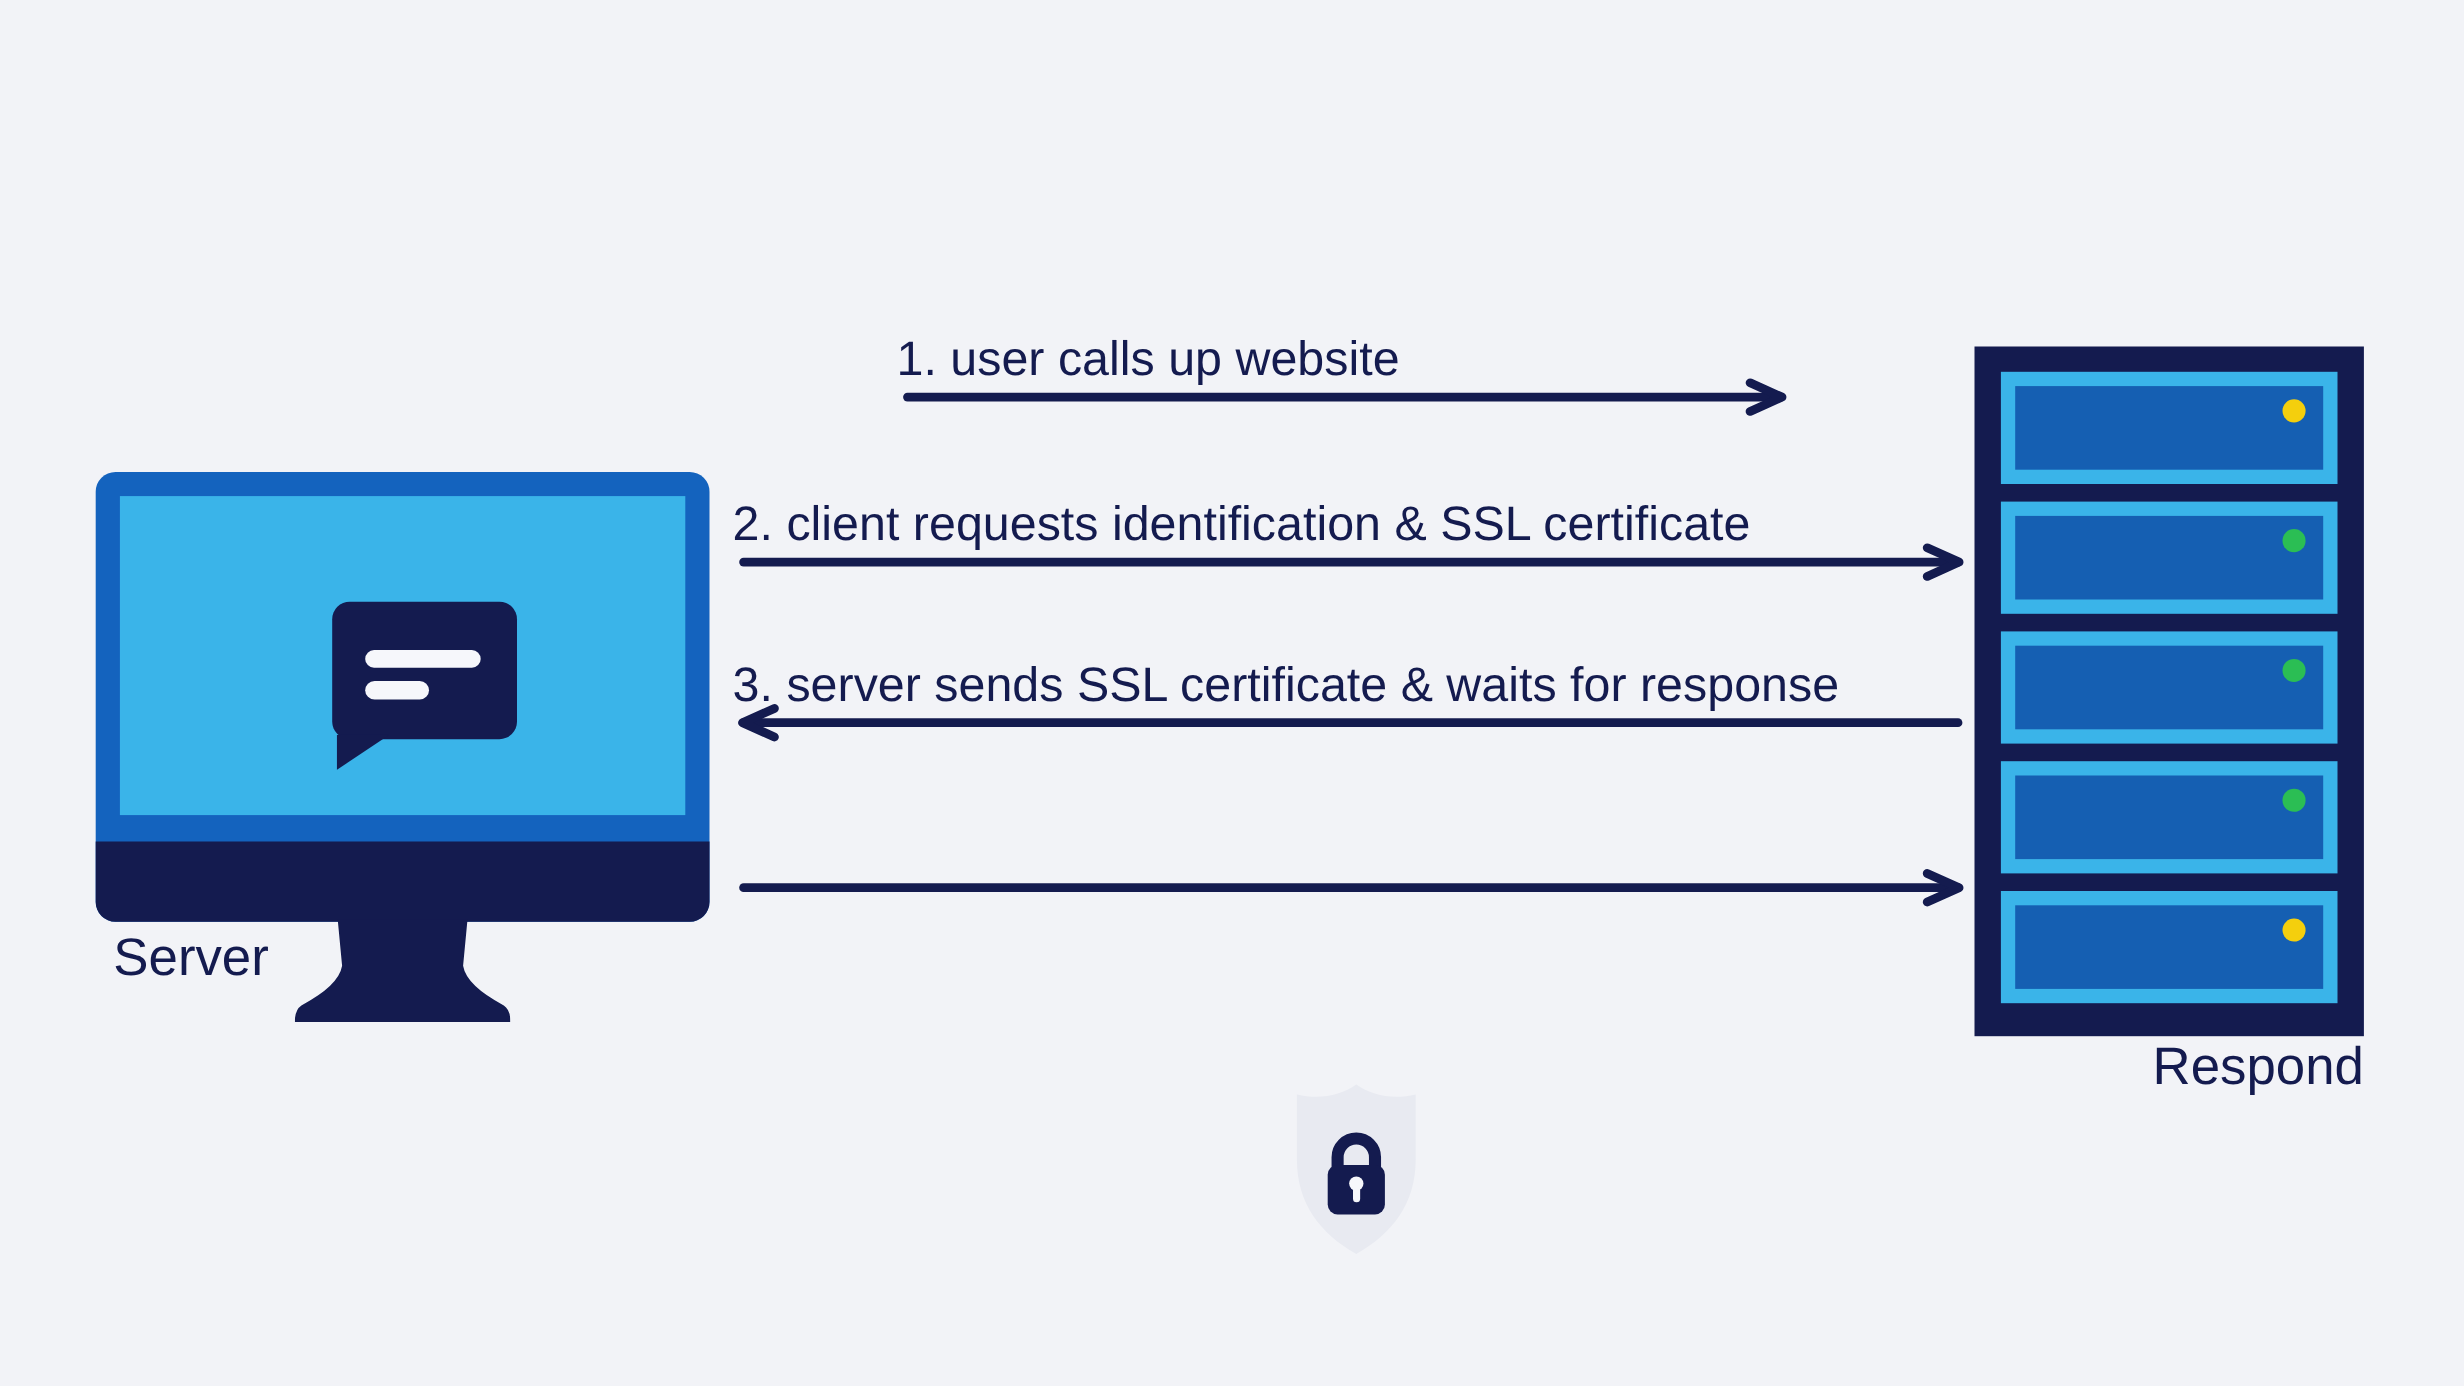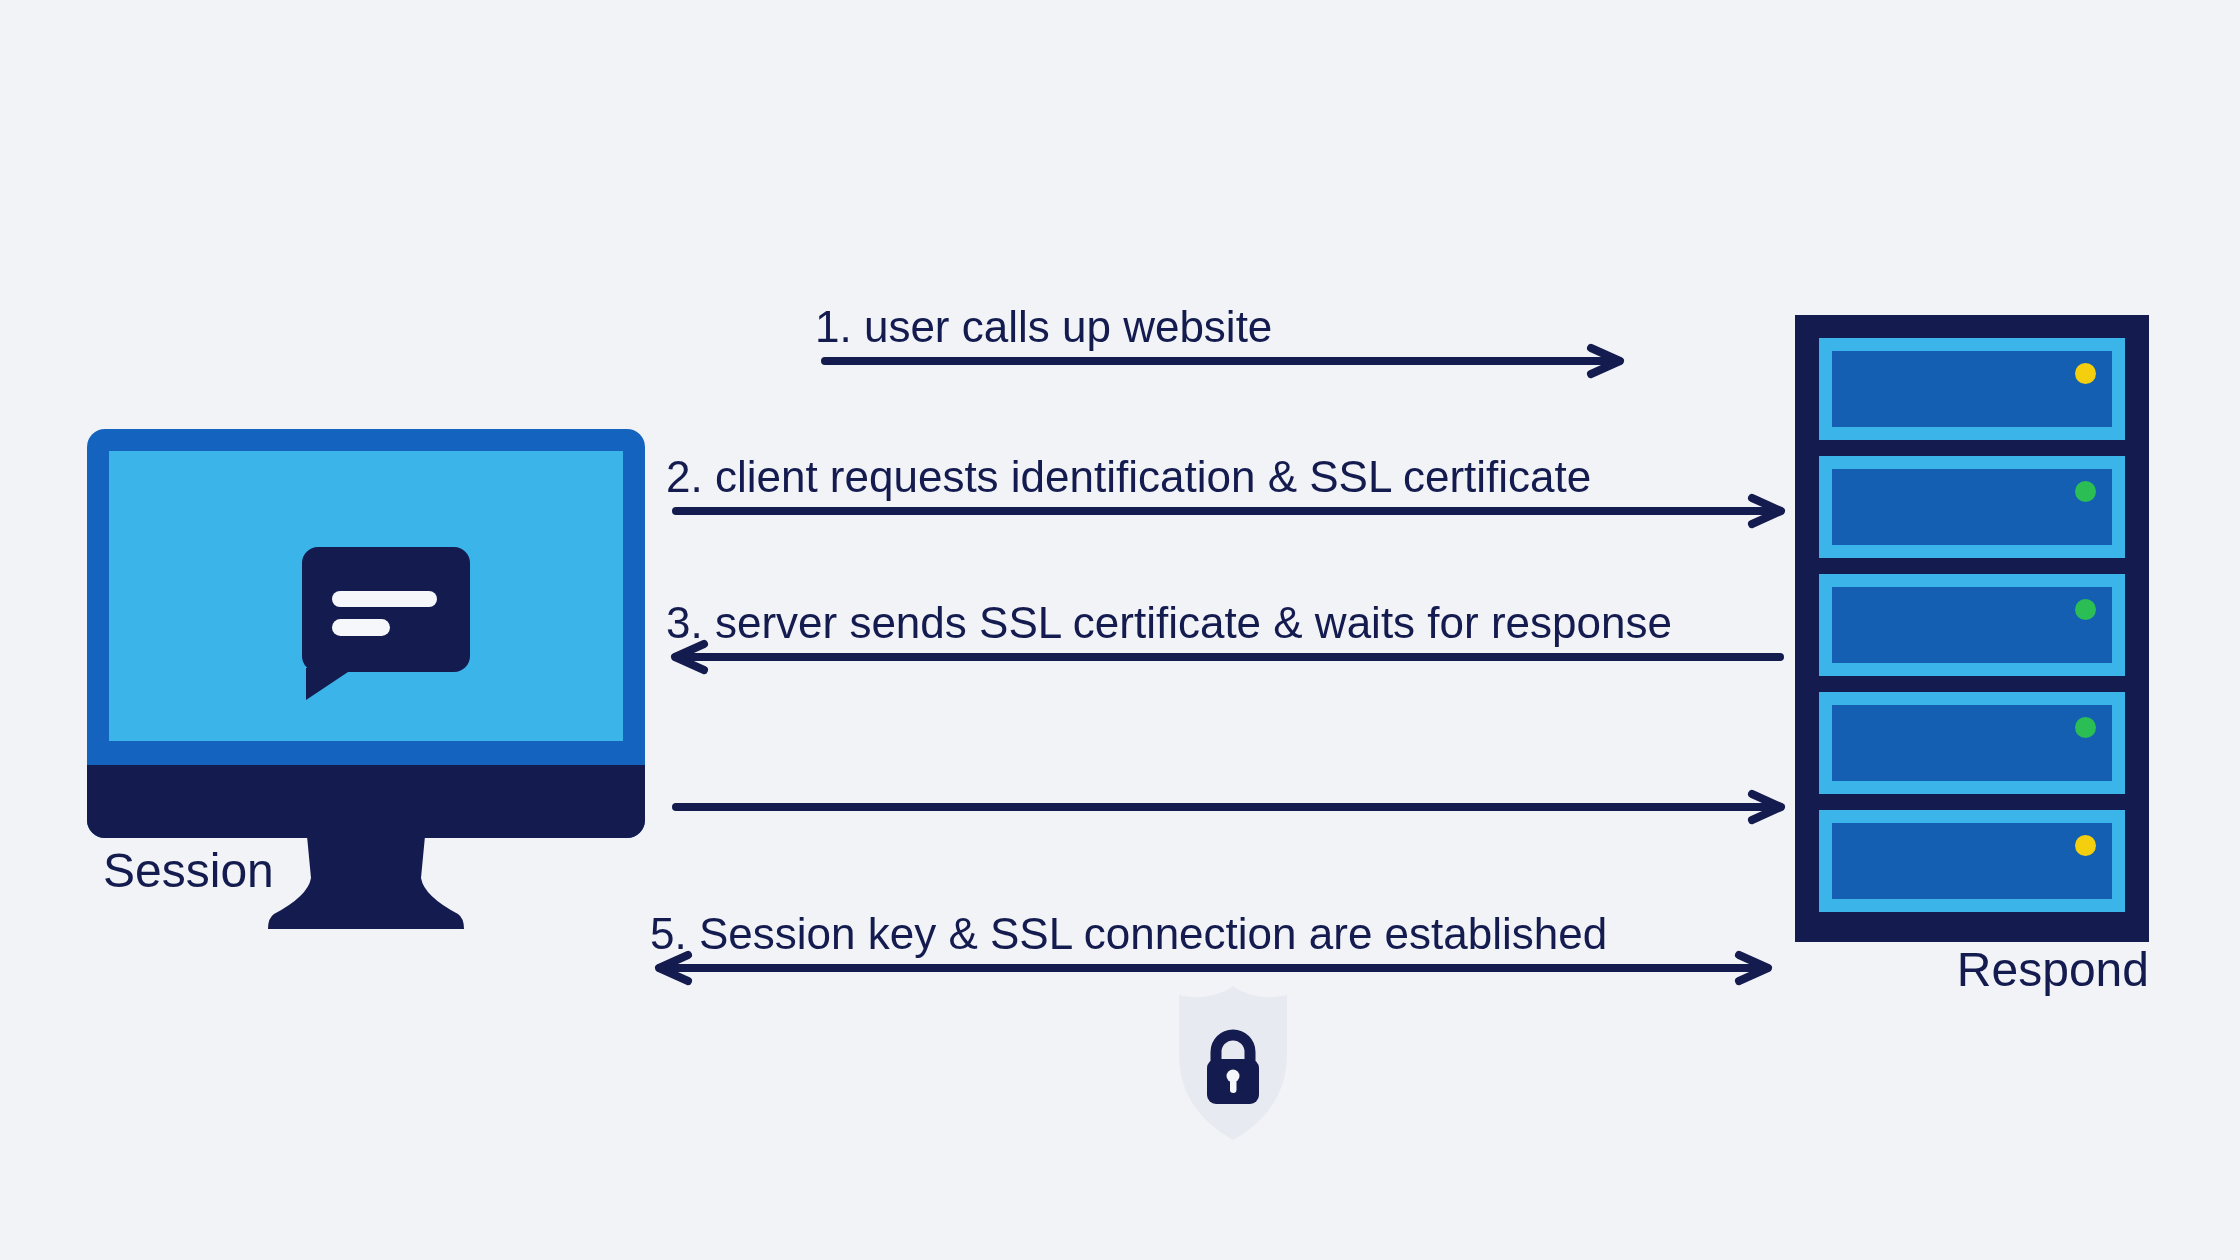--- a/index.html
+++ b/index.html
@@ -63,21 +63,21 @@
         <div class="bubble-line l1"></div>
         <div class="bubble-line l2"></div>
         <div class="bubble-tail"></div>
       </div>
     </div>
     <div class="monitor-bar"></div>
   </div>
   <svg class="stand" width="196" height="93" viewBox="0 0 196 93">
     <path d="M39 0 L157 0 L153 42 Q156 60 190 78 Q196 82 196 93 L0 93 Q0 82 6 78 Q40 60 43 42 Z" fill="var(--navy,#141B4F)"></path>
   </svg>
-  <div class="entity-label client-label">Session</div>
+  <div class="entity-label client-label">Server</div>
 
   <div class="rack">
     <div class="slot">
       <div class="slot-inner">
         <span class="led" style="background: rgb(244, 207, 13);"></span>
       </div>
     </div>
     <div class="slot">
       <div class="slot-inner">
         <span class="led" style="background: rgb(43, 190, 84);"></span>
@@ -129,28 +129,20 @@
   </div>
 
   <div class="step" style="left:666px;top:747px;width:1124px;">
     <svg width="1124" height="44" viewBox="0 0 1124 44">
       <line class="arrow-stroke" x1="10" y1="22" x2="1114" y2="22"></line>
       <path class="arrow-stroke" d="M38 9 L9 22 L38 35" style="display: none;"></path>
       <path class="arrow-stroke" d="M1086 9 L1115 22 L1086 35"></path>
     </svg>
   </div>
 
-  <div class="step" style="left:650px;top:908px;width:1127px;">
-    <div class="step-label">5. Session key &amp; SSL connection are established</div>
-    <svg width="1127" height="44" viewBox="0 0 1127 44">
-      <line class="arrow-stroke" x1="10" y1="22" x2="1117" y2="22"></line>
-      <path class="arrow-stroke" d="M38 9 L9 22 L38 35"></path>
-      <path class="arrow-stroke" d="M1089 9 L1118 22 L1089 35"></path>
-    </svg>
-  </div>
 
   <svg class="shield" width="120" height="166" viewBox="0 0 120 166">
     <path d="M60 6 C74 16 94 20 114 15 L114 74 C114 114 93 141 60 160 C27 141 6 114 6 74 L6 15 C26 20 46 16 60 6 Z" fill="var(--shield,#E8EAF1)"></path>
     <path d="M43 82 L43 72 A17 17 0 0 1 77 72 L77 82" stroke="var(--navy,#141B4F)" stroke-width="11" fill="none"></path>
     <rect x="34" y="79" width="52" height="45" rx="9" fill="var(--navy,#141B4F)"></rect>
     <circle cx="60" cy="96" r="6.5" fill="var(--white,#F6F7FB)"></circle>
     <rect x="57" y="99" width="6.5" height="14" rx="3.2" fill="var(--white,#F6F7FB)"></rect>
   </svg>
 
 </div>

